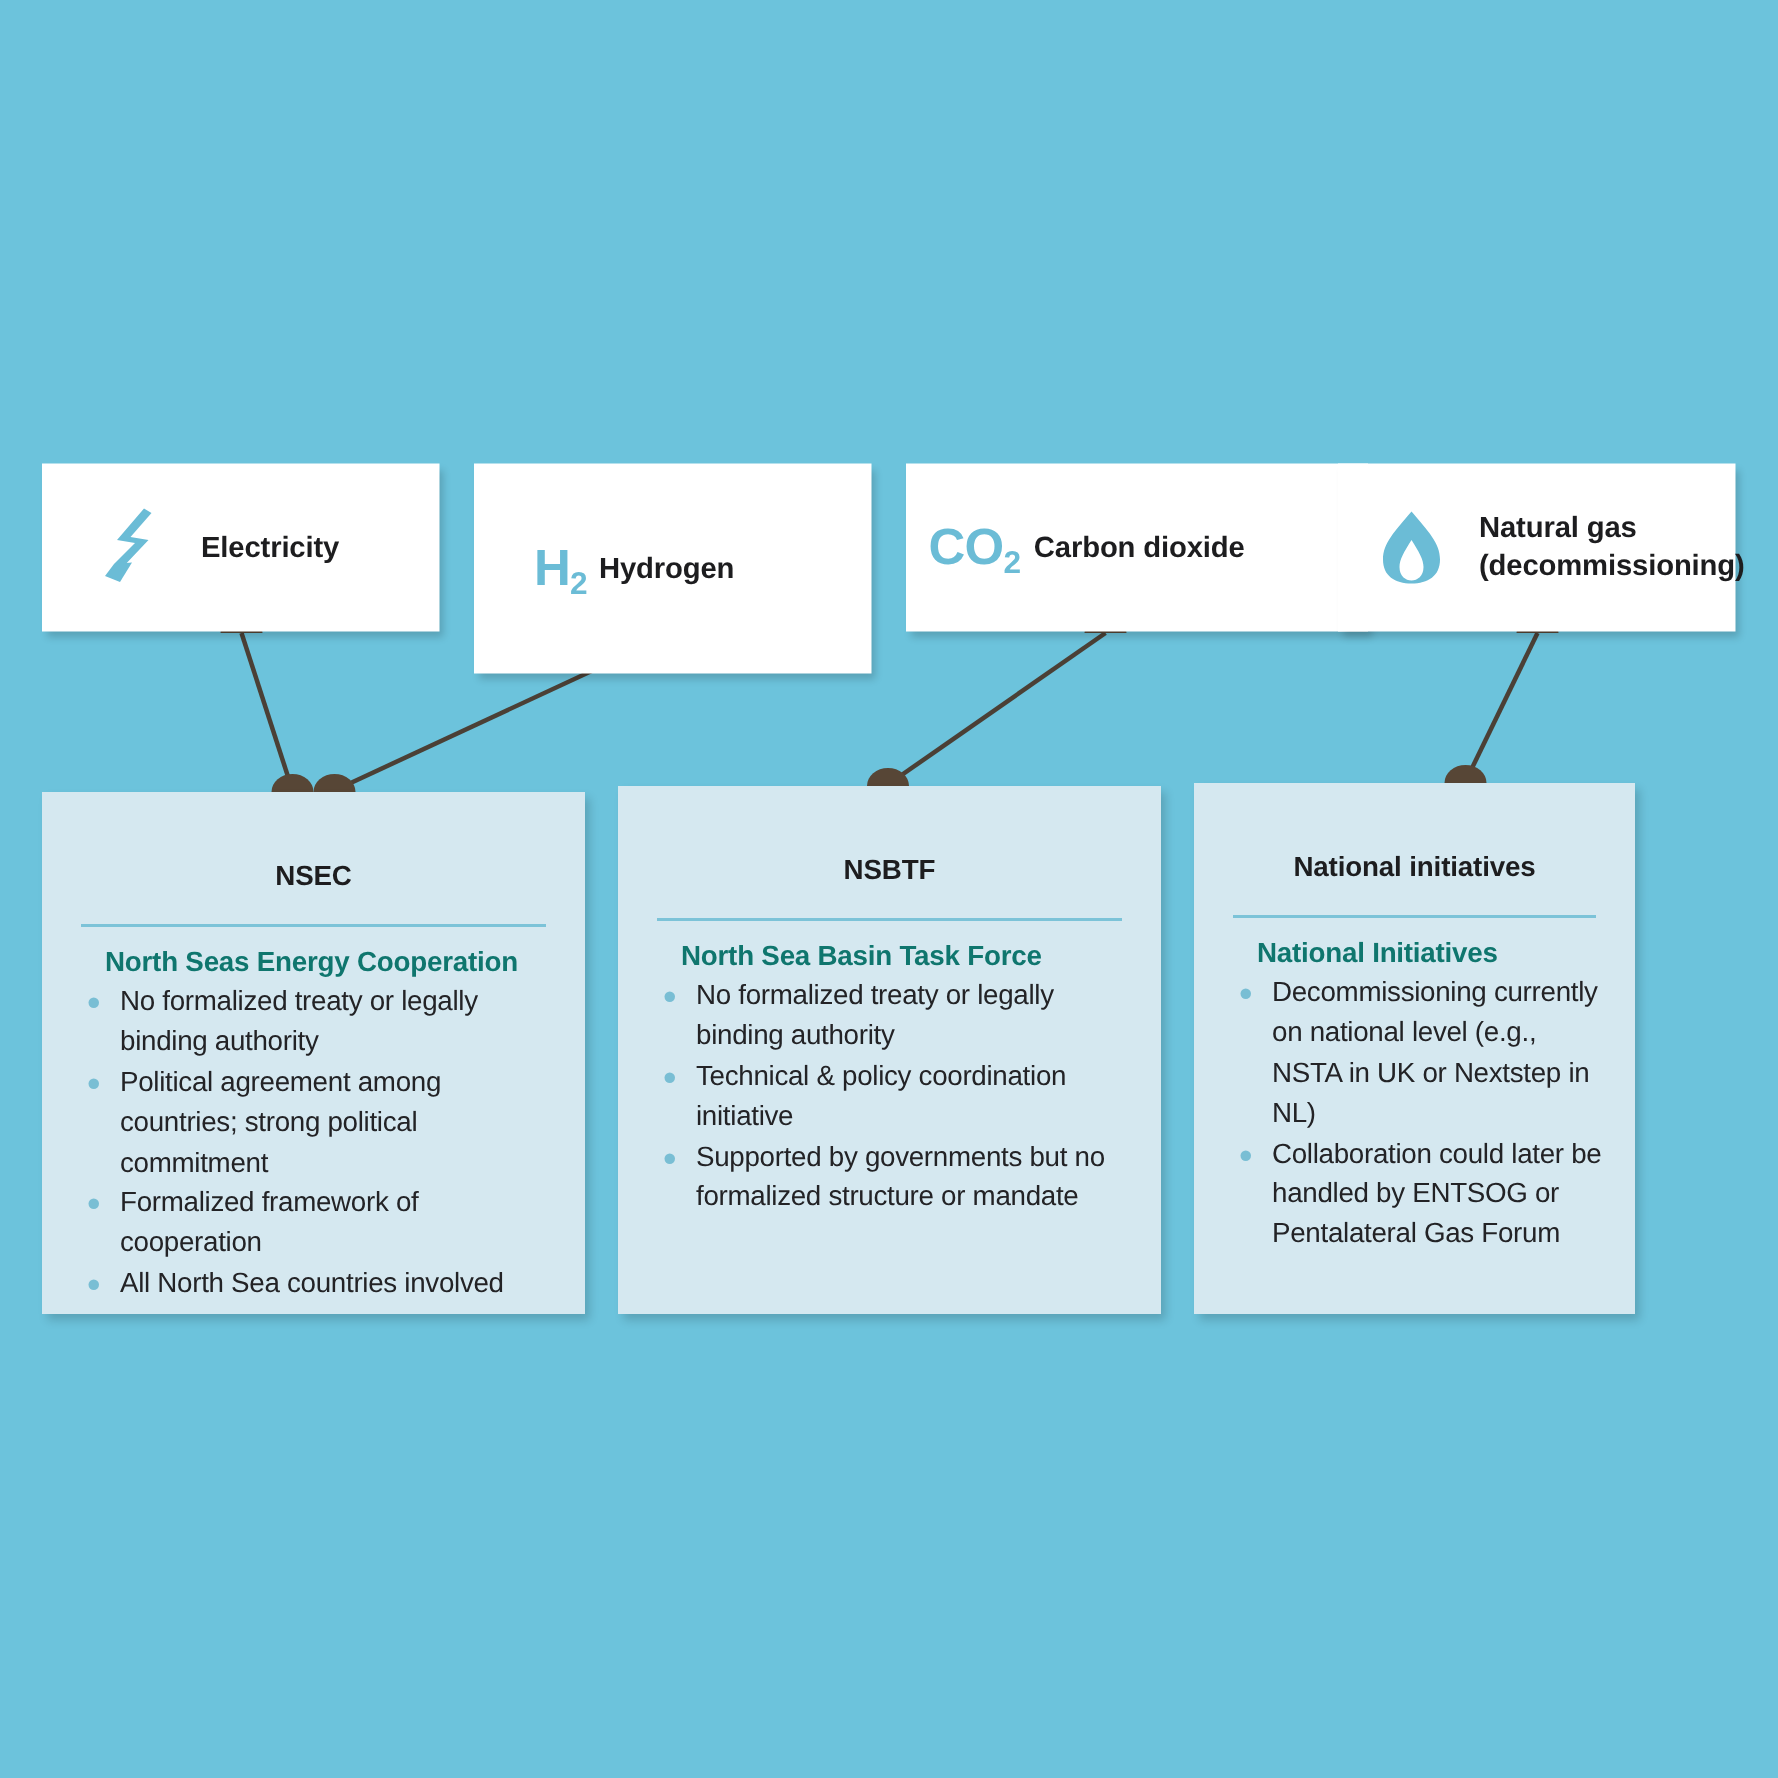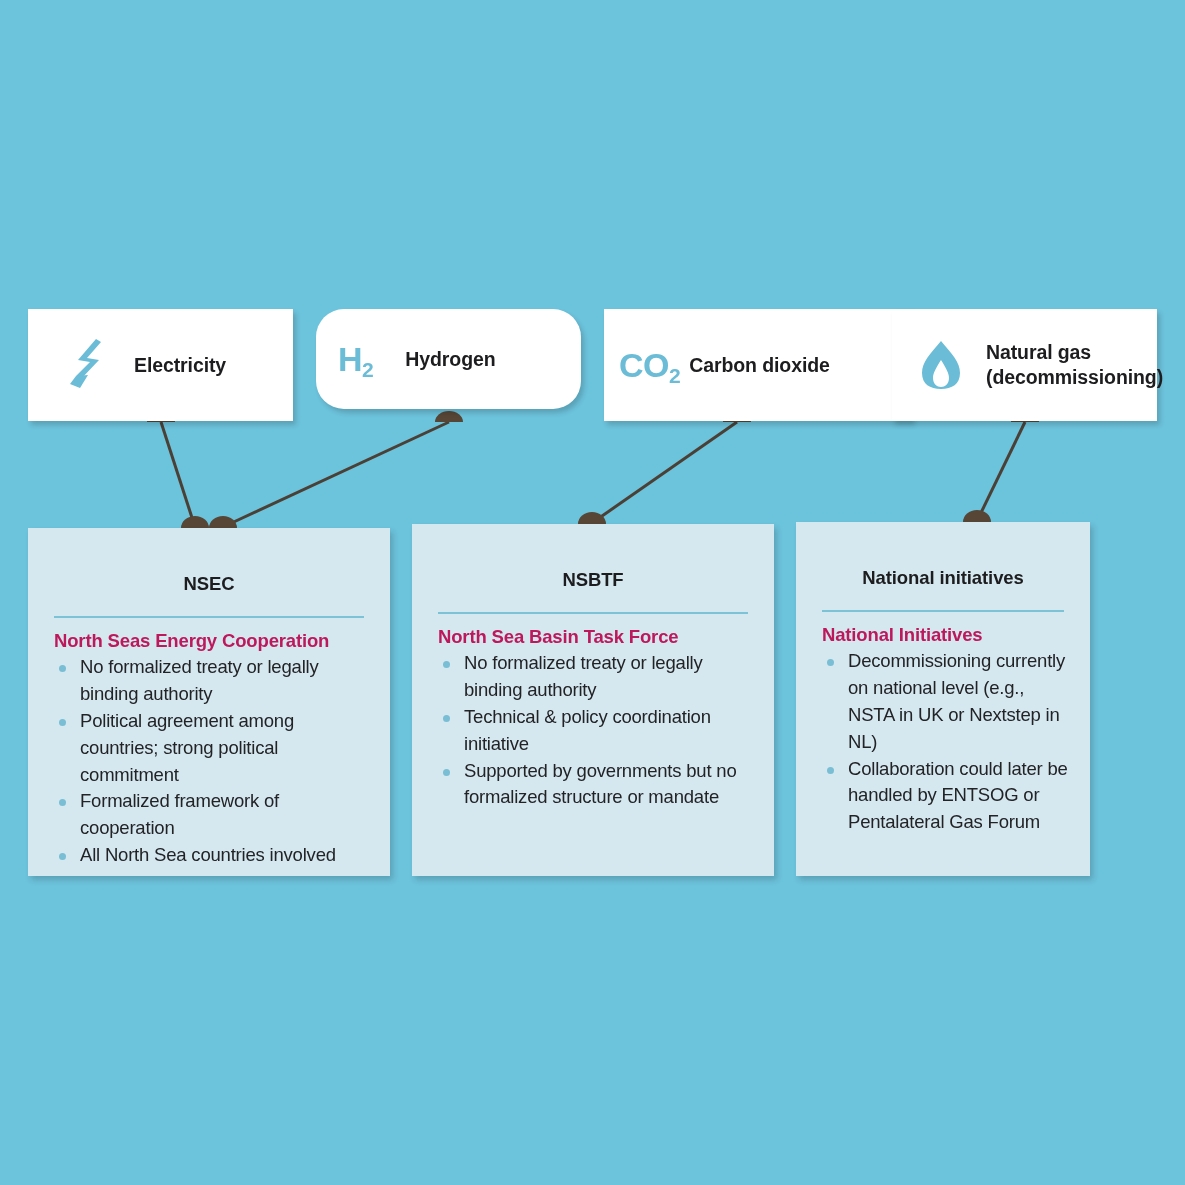--- a/index.html
+++ b/index.html
@@ -94,23 +94,24 @@
     height: 2px;
     background: #7cc3d8;
     margin: 21px 26px 0 26px;
   }
   .panel-body {
     padding: 11px 18px 0 26px;
   }
   .panel-subtitle {
     font-size: 18.5px;
     font-weight: bold;
-    color: #be185d;
+    color: #0f766e;
     line-height: 1.26;
     letter-spacing: -0.15px;
+    margin-left: 16px;
   }
   ul.bullets {
     list-style: none;
     margin: 2px 0 0 0;
     padding: 0;
   }
   ul.bullets li {
     position: relative;
     padding-left: 26px;
     font-size: 18.5px;
@@ -157,25 +158,25 @@
   <div class="carrier-card" style="left:28px; top:309px; width:265px; height:112px; padding-left:38px;align-items:center;">
     <span class="carrier-icon" style="width:44px; height:60px;">
       <svg viewBox="0 0 44 60" width="44" height="60" aria-hidden="true">
         <path d="M30 4 L12 25 L24 27 L10 41 L15 44 L33 25 L21 23 L35 7 Z" fill="#6bbcd6"></path>
         <path d="M10 41 L22 40 L14 53 L4 49 Z" fill="#6bbcd6"></path>
       </svg>
     </span>
     <span class="carrier-label" style="margin-left:24px;">Electricity</span>
   </div>
 
-  <div class="carrier-card" style="left:316px; top:309px; width:265px; height:100px; padding-left:22px;border-radius:28px;">
+  <div class="carrier-card" style="left:316px; top:309px; width:265px; height:140px; padding-left:40px;">
     <span class="carrier-icon">
       <span class="formula"><span>H</span><sub>2</sub></span>
     </span>
-    <span class="carrier-label" style="margin-left:32px;">Hydrogen</span>
+    <span class="carrier-label" style="margin-left:8px;">Hydrogen</span>
   </div>
 
   <div class="carrier-card" style="left:604px; top:309px; width:308px; height:112px; padding-left:15px;">
     <span class="carrier-icon">
       <span class="formula"><span>CO</span><sub>2</sub></span>
     </span>
     <span class="carrier-label" style="margin-left:9px;">Carbon dioxide</span>
   </div>
 
   <div class="carrier-card" style="left:892px; top:309px; width:265px; height:112px; padding-left:26px;">

